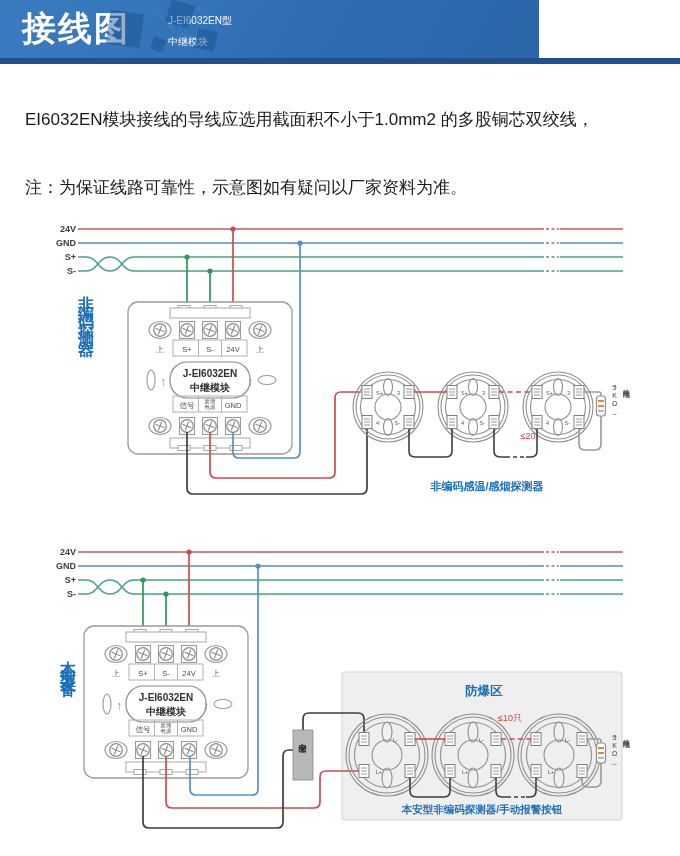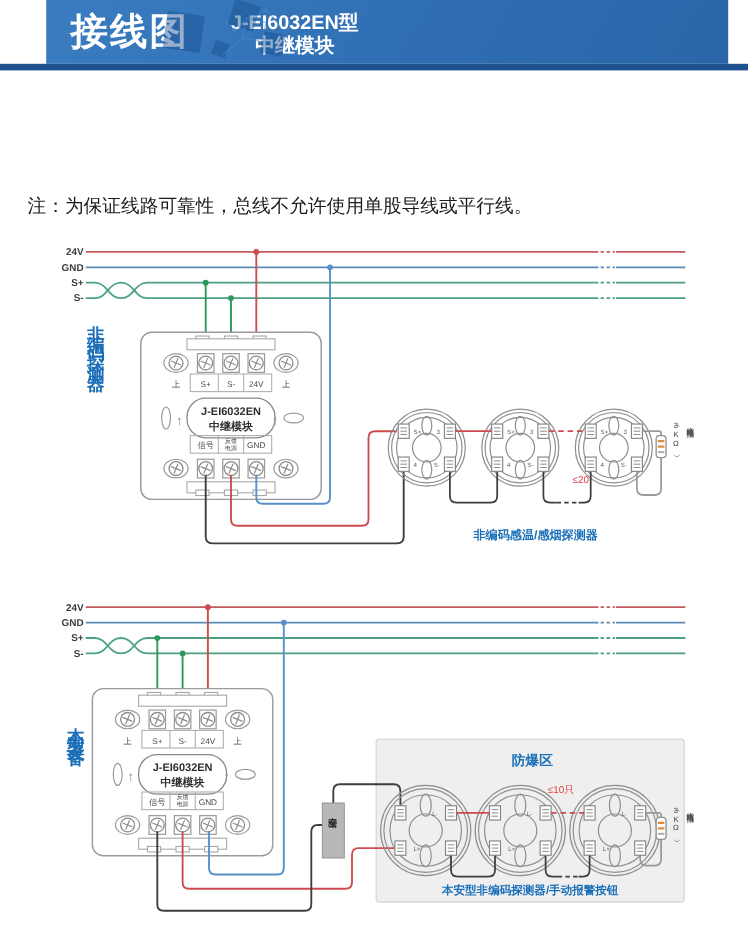--- a/index.html
+++ b/index.html
@@ -1,23 +1,23 @@
 <!DOCTYPE html>
 <html style="--header_blue: #2f6eb3; --header_dark: #1d5190; --accent_blue: #1b6fb8; --note_red: #e60012; --bus_red: #c2595c; --bus_blue: #5d8bb7; --bus_green: #4ba182; --wire_red: #cf4a4e; --wire_blue: #5590c8; --wire_green: #2a9858; --wire_black: #3e3e3e; --wire_gray: #9a9a9a; --resistor_orange: #dd8a3c; --zone_fill: #efefef; --barrier_fill: #b8b8b8; --outline_gray: #9b9b9b;"><head>
 <meta charset="utf-8">
 <style>
   html,body{margin:0;padding:0;background:#fff;}
   #stage{position:relative;width:680px;height:856px;background:#fff;overflow:hidden;
          font-family:"Liberation Sans","DejaVu Sans",sans-serif;}
   
-  .header{position:absolute;left:0;top:0;width:620px;height:58px;
-          background:linear-gradient(120deg,#3b7cc1 0%,var(--header_blue) 55%,#2a66a8 100%);overflow:hidden;margin-left:42px;}
+  .header{position:absolute;left:0;top:0;width:539px;height:58px;
+          background:linear-gradient(120deg,#3b7cc1 0%,var(--header_blue) 55%,#2a66a8 100%);overflow:hidden;}
   .header-strip{position:absolute;left:0;top:58px;width:680px;height:6px;background:var(--header_dark);}
   .hdr-title{position:absolute;left:22px;top:6px;font-size:34px;font-weight:bold;color:#fff;letter-spacing:2px;}
-  .hdr-model{position:absolute;left:168px;top:10px;font-size:18px;font-weight:bold;color:#fff;line-height:21px;text-align:center;}
+  .hdr-model{position:absolute;left:168px;top:10px;font-size:10px;font-weight:normal;color:#fff;line-height:21px;}
   .cubes{position:absolute;right:0;top:0;width:230px;height:58px;}
   
   .note-red{position:absolute;left:25px;top:76px;font-size:15px;color:var(--note_red);}
   .body-line{position:absolute;left:25px;font-size:17px;color:#1a1a1a;}
   
   .vlabel{position:absolute;writing-mode:vertical-rl;text-orientation:upright;
           color:var(--accent_blue);font-weight:bold;font-size:16px;}
   .vsmall{writing-mode:vertical-rl;text-orientation:upright;font-size:7px;color:#444;
           letter-spacing:1px;line-height:11px;}
   .res-label{position:absolute;display:flex;flex-direction:row;gap:1px;}
@@ -56,21 +56,22 @@
       <g fill="none" stroke="#4d85c0" stroke-width="1" opacity="0.55">
         <rect x="180" y="18" width="18" height="18" transform="rotate(14 189 27)"></rect>
         <path d="M150 6 L170 26 M160 50 L186 30 M200 8 L214 26"></path>
         <circle cx="171" cy="27" r="1.6" fill="#4d85c0"></circle>
         <circle cx="199" cy="9" r="1.6" fill="#4d85c0"></circle>
       </g>
     </svg>
   </div>
   <div class="header-strip"></div>
 
-  <div class="body-line" style="top:176px">注：为保证线路可靠性，总线不允许使用单股导线或平行线。</div>
+  <div class="body-line" style="top:108px">EI6032EN模块接线的导线应选用截面积不小于1.0mm2 的多股铜芯双绞线，</div>
+  <div class="body-line" style="top:176px">注：为保证线路可靠性，示意图如有疑问以厂家资料为准。</div>
 
   <svg width="680" height="856" viewBox="0 0 680 856">
     <defs>
       <symbol id="screw" overflow="visible">
         <circle r="6.3" fill="#fff" stroke="#8c8c8c" stroke-width="1.2"></circle>
         <g stroke="#8c8c8c" stroke-width="1.1" transform="rotate(22)">
           <line x1="-4.8" y1="0" x2="4.8" y2="0"></line>
             <line x1="0" y1="-4.8" x2="0" y2="4.8"></line>
         </g>
       </symbol>

